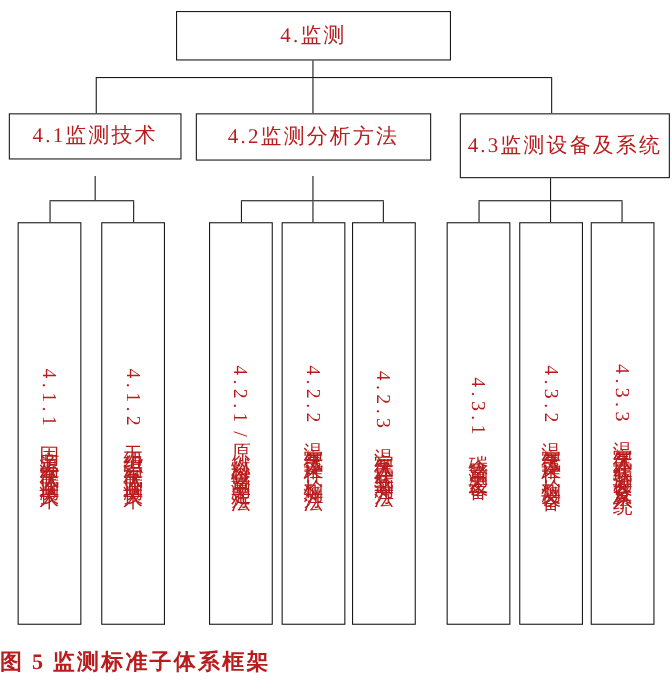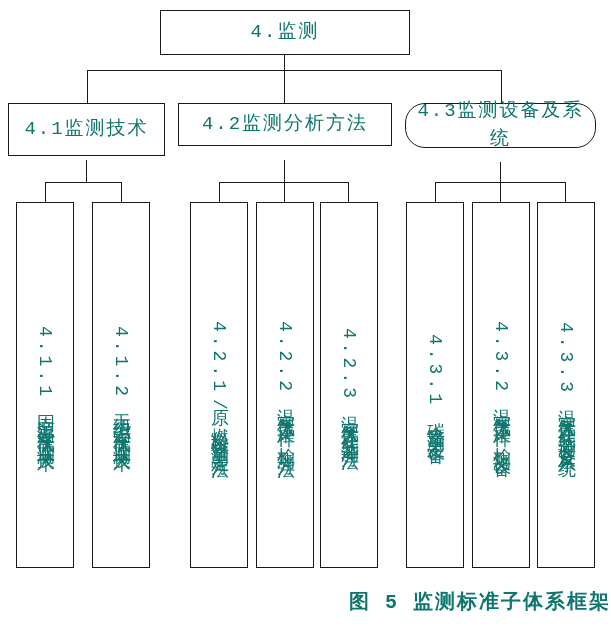--- a/index.html
+++ b/index.html
@@ -1,39 +1,39 @@
 <!DOCTYPE html>
 <html><head>
 <meta charset="utf-8">
 <style>
   html, body { margin: 0; padding: 0; background: #ffffff; }
   #canvas {
     position: relative;
     width: 611px;
     height: 627px;
     background: #ffffff;
-    font-family: Liberation Mono, monospace;
-    color: #0f766e;
+    font-family: Liberation Serif, serif;
+    color: #b91c1c;
     overflow: hidden;
   }
   .box {
     position: absolute;
     box-sizing: border-box;
     border: 1px solid #1a1a1a;
     background: #ffffff;
     display: flex;
     align-items: center;
     justify-content: center;
     text-align: center;
   }
   .hbox { font-size: 19px; letter-spacing: 2px; line-height: 1.45; padding: 2px 4px; }
   .root-box { left: 160px; top: 10px; width: 250px; height: 45px; }
-  .l2-1 { left: 8px;   top: 103px; width: 157px; height: 53px; }
+  .l2-1 { left: 8px;   top: 103px; width: 157px; height: 42px; }
   .l2-2 { left: 178px; top: 103px; width: 214px; height: 43px; }
-  .l2-3 { left: 405px; top: 103px; width: 191px; height: 45px; border-radius: 20px; }
+  .l2-3 { left: 418px; top: 103px; width: 191px; height: 59px; }
   .col { top: 202px; width: 58px; height: 366px; }
   .c1 { left: 16px; }  .c2 { left: 92px; }
   .c3 { left: 190px; } .c4 { left: 256px; } .c5 { left: 320px; }
   .c6 { left: 406px; } .c7 { left: 472px; } .c8 { left: 537px; }
   .vtext {
     display: block;
     writing-mode: vertical-rl;
     text-orientation: mixed;
     font-size: 18px;
     letter-spacing: 4px;
@@ -57,21 +57,21 @@
   .v-c4   { left: 284px; top: 183px; height: 19px; }
   .v-c5   { left: 348px; top: 183px; height: 19px; }
   .v-g3   { left: 500px; top: 162px; height: 20px; }
   .h-g3   { left: 435px; top: 182px; width: 131px; }
   .v-c6   { left: 435px; top: 183px; height: 19px; }
   .v-c7   { left: 500px; top: 183px; height: 19px; }
   .v-c8   { left: 565px; top: 183px; height: 19px; }
   .caption {
     position: absolute;
     left: 0; top: 588px; width: 611px;
-    text-align: right;
+    text-align: left;
     font-size: 20px;
     font-weight: bold;
     letter-spacing: 2px;
   }
 </style>
 </head>
 <body>
 
 <div id="canvas">
 

